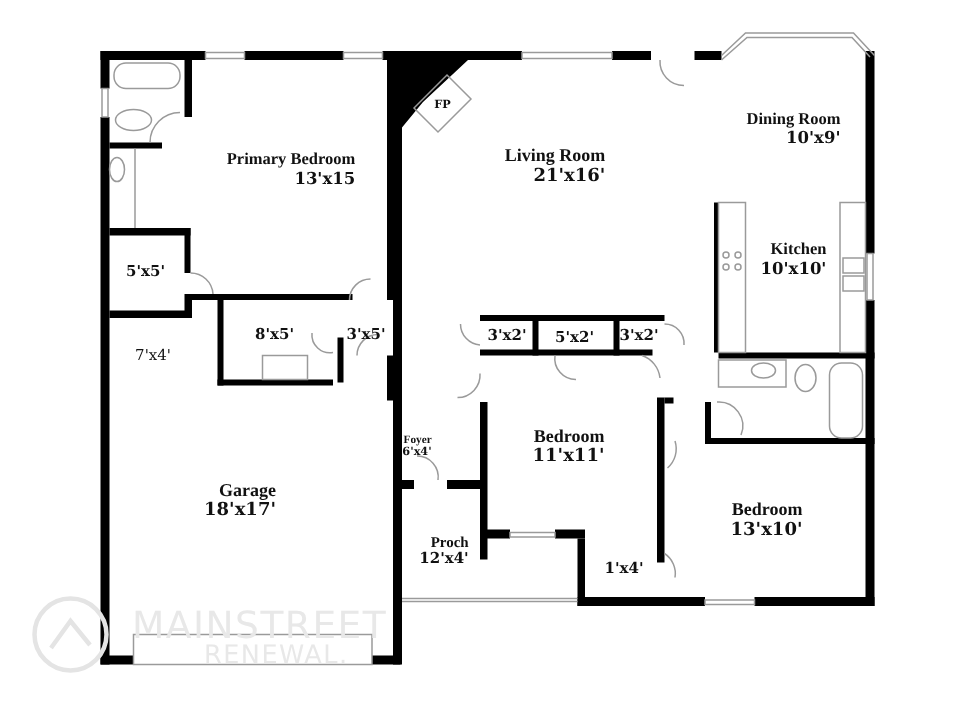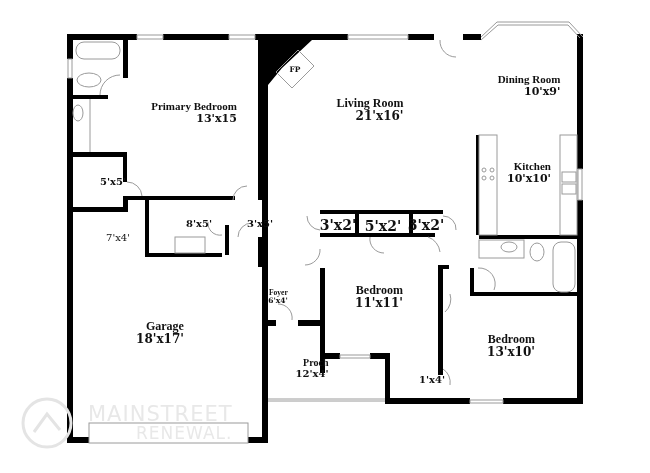--- a/index.html
+++ b/index.html
@@ -3,25 +3,25 @@
 <meta charset="utf-8">
 <style>
   html,body{margin:0;padding:0;background:#fff;}
   body{width:650px;height:473px;position:relative;overflow:hidden;font-family:"DejaVu Serif",serif;}
   svg{position:absolute;left:0;top:0;}
   .lbl{position:absolute;text-align:right;color:#111;font-family:"DejaVu Serif",serif;font-weight:bold;line-height:1.05;transform:translate(-50%,-50%);white-space:nowrap;}
   .lbl .n{display:block;font-family:Liberation Serif, serif;}
   .lbl .d{display:block;}
   .s13{font-size:12px;}
   .s11{font-size:11px;}
-  .s10{font-size:10px;margin-left:16px;}
-  .s9{font-size:14px;}
+  .s10{font-size:10px;}
+  .s9{font-size:10px;}
   .s8{font-size:7.5px;}
   .logo{position:absolute;left:88px;top:404px;color:#e8e8e8;font-family:"DejaVu Sans",sans-serif;}
-  .logo .a{font-size:21px;letter-spacing:1px;display:block;line-height:1;}
+  .logo .a{font-size:25px;letter-spacing:1px;display:block;line-height:1;}
   .logo .b{font-size:17px;letter-spacing:1px;display:block;line-height:1;margin-left:48px;}
 </style>
 </head>
 <body>
 
 <svg width="650" height="473" viewBox="0 0 650 473">
   <g fill="#000">
 
     <rect x="67" y="34" width="70" height="6"></rect>
     <rect x="163" y="34" width="66" height="6"></rect>

